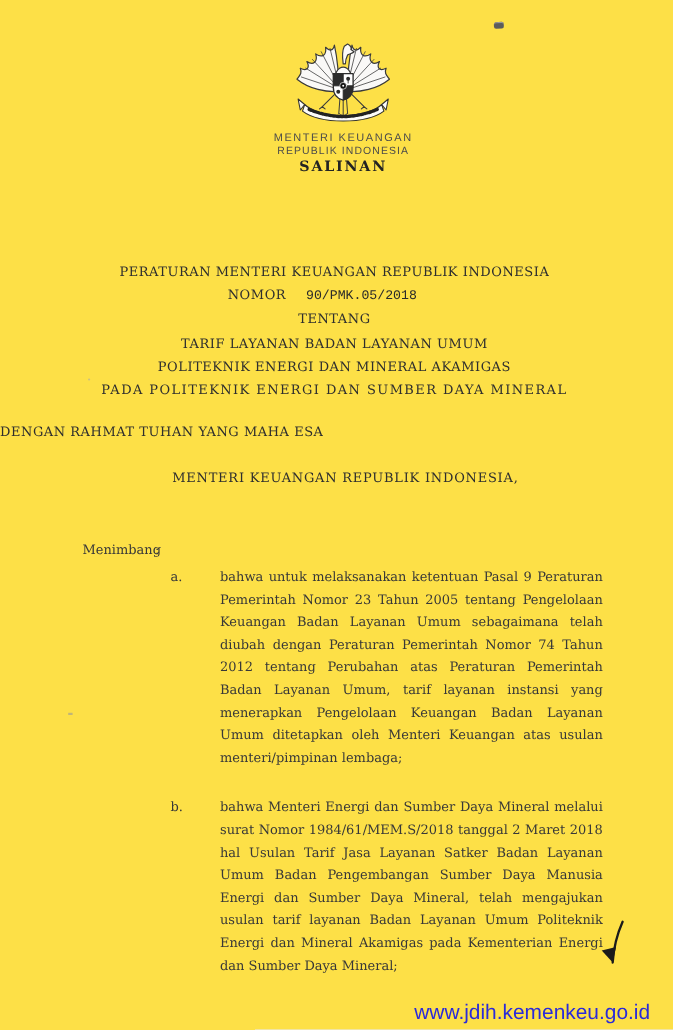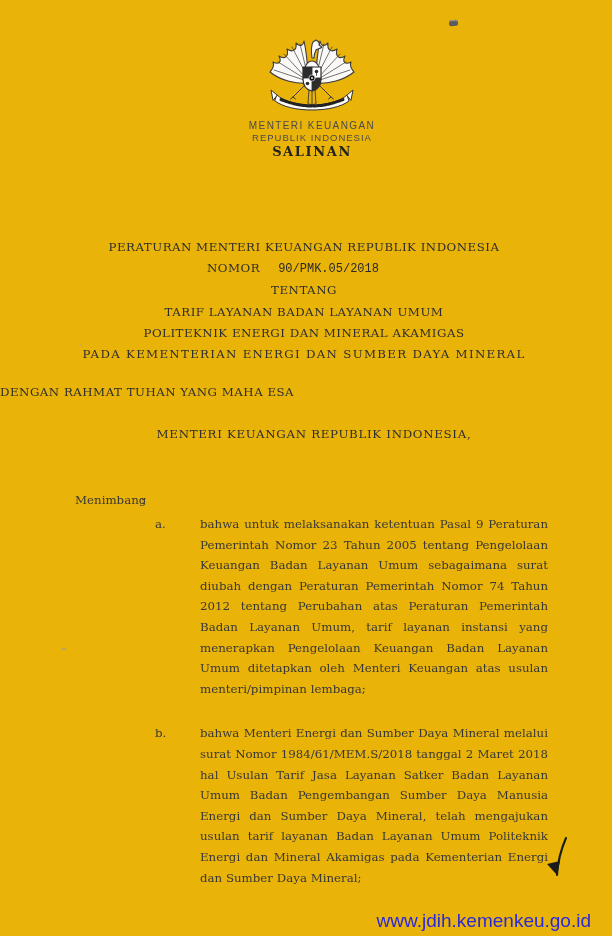--- a/index.html
+++ b/index.html
@@ -1,18 +1,18 @@
 <!DOCTYPE html>
 <html><head>
 <meta charset="utf-8">
 <style>
   html,body { margin:0; padding:0; background:#e8e8e8; }
   .page {
     position:relative; width:612px; height:936px; margin:0 auto;
-    background:#eab308; overflow:hidden;
+    background:#fde047; overflow:hidden;
     font-family:"DejaVu Serif", serif; color:#3a3a3a;
   }
   
   .letterhead { position:absolute; top:38px; left:6px; width:612px; text-align:center; }
   .emblem { display:block; margin:0 auto; width:90px; height:76px; }
   .lh1 { margin-top:5px; font-family:"Liberation Sans", sans-serif; font-size:10px;
          letter-spacing:1.4px; color:#4b4b4b; line-height:13px; }
   .lh2 { font-family:"Liberation Sans", sans-serif; font-size:9.5px;
          letter-spacing:1px; color:#4b4b4b; line-height:12px; }
   .salinan { font-size:13px; font-weight:bold; letter-spacing:1.6px; color:#232323;
@@ -100,36 +100,36 @@
   </div>
 
   <div class="titleblock">
     <div>PERATURAN MENTERI KEUANGAN REPUBLIK INDONESIA</div>
     <div class="nomor-line">
       <span>NOMOR</span><span class="nomor-val">90/PMK.05/2018</span>
     </div>
     <div>TENTANG</div>
     <div>TARIF LAYANAN BADAN LAYANAN UMUM</div>
     <div>POLITEKNIK ENERGI DAN MINERAL AKAMIGAS</div>
-    <div class="subject3">PADA KEMENTERIAN ENERGI DAN SUMBER DAYA MINERAL</div>
+    <div class="subject3">PADA POLITEKNIK ENERGI DAN SUMBER DAYA MINERAL</div>
   </div>
 
   <div class="grace">DENGAN RAHMAT TUHAN YANG MAHA ESA</div>
   <div class="authority">MENTERI KEUANGAN REPUBLIK INDONESIA,</div>
 
   <div class="consider">
     <div class="c-label">Menimbang</div>
     <div class="c-colon">:</div>
     <div class="c-items">
       <div class="c-item">
         <div class="c-letter">a.</div>
         <div class="c-lines">
           <div class="jl">bahwa untuk melaksanakan ketentuan Pasal 9 Peraturan</div>
           <div class="jl">Pemerintah Nomor 23 Tahun 2005 tentang Pengelolaan</div>
-          <div class="jl">Keuangan Badan Layanan Umum sebagaimana surat</div>
+          <div class="jl">Keuangan Badan Layanan Umum sebagaimana telah</div>
           <div class="jl">diubah dengan Peraturan Pemerintah Nomor 74 Tahun</div>
           <div class="jl">2012 tentang Perubahan atas Peraturan Pemerintah</div>
           <div class="jl">Badan Layanan Umum, tarif layanan instansi yang</div>
           <div class="jl">menerapkan Pengelolaan Keuangan Badan Layanan</div>
           <div class="jl">Umum ditetapkan oleh Menteri Keuangan atas usulan</div>
           <div class="pl">menteri/pimpinan lembaga;</div>
         </div>
       </div>
       <div class="c-item c-item-b">
         <div class="c-letter">b.</div>

